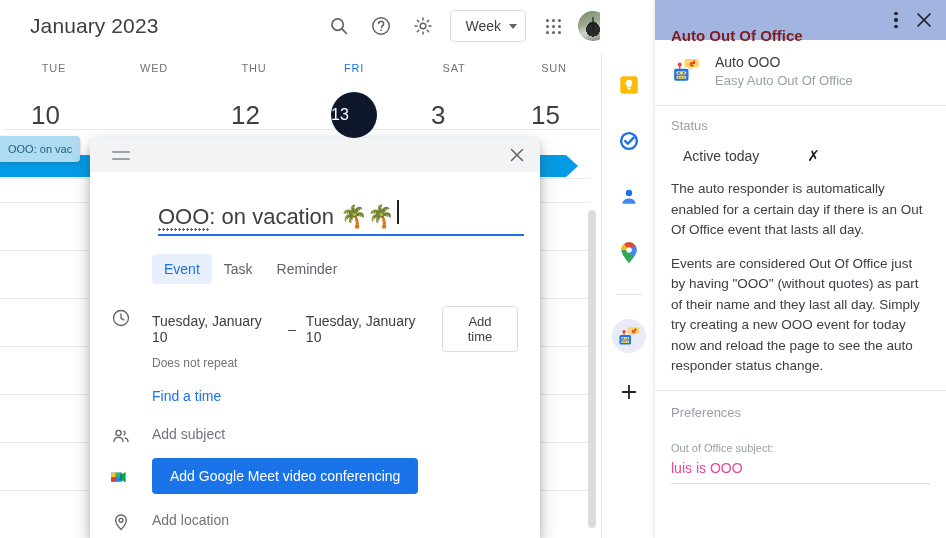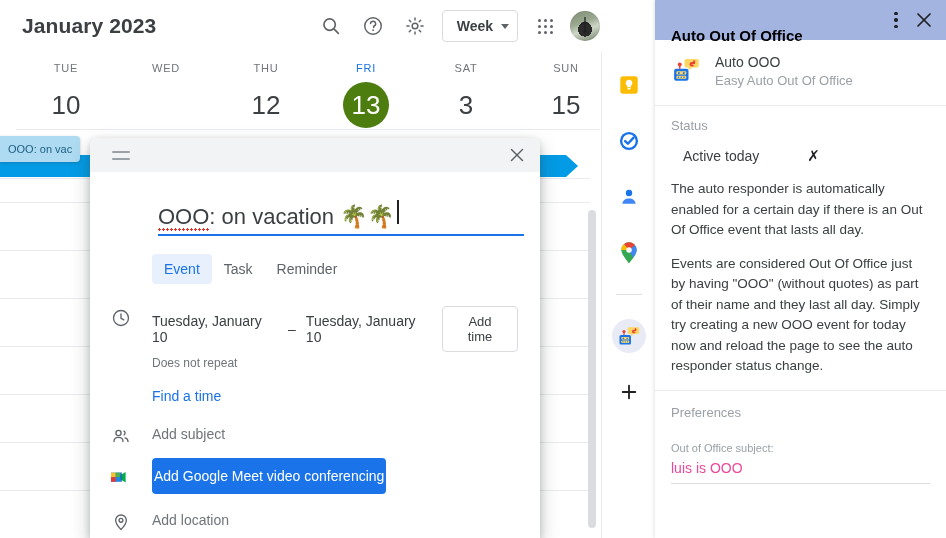--- a/index.html
+++ b/index.html
@@ -12,22 +12,22 @@
     color: #3c4043;
     -webkit-font-smoothing: antialiased;
   }
   #app { position: relative; width: 946px; height: 538px; display: flex; }
 
   
   .cal-area { position: relative; width: 600px; height: 538px; background:#fff; overflow:hidden; }
 
   
   .topbar {
-    position:absolute; left:8px; top:0; width:600px; height:52px;
-    display:flex; align-items:center; background:#fff;font-weight:bold;
+    position:absolute; left:16px; top:0; width:600px; height:52px;
+    display:flex; align-items:center; background:#fff;
   }
   .cal-title {
     font-size:21px; color:#3c4043; letter-spacing:0.1px;
     margin-left:14px; white-space:nowrap;
   }
   .topbar-right {
     position:absolute; right:0; top:0; height:52px;
     display:flex; align-items:center; gap:0px;
   }
   .icon-btn {
@@ -56,31 +56,31 @@
     box-shadow: inset 0 0 0 1px rgba(0,0,0,.06);
   }
   .avatar::after{
     content:""; position:absolute; left:11px; top:6px;
     width:8px; height:16px; background:#202124;
     clip-path: polygon(42% 0,58% 0,58% 28%,100% 38%,100% 50%,58% 44%,66% 100%,52% 100%,50% 62%,46% 100%,32% 100%,42% 44%,0 50%,0 38%,42% 28%);
   }
 
   
   .dayhead {
-    position:absolute; left:16px; top:52px; width:600px; height:78px;
+    position:absolute; left:4px; top:52px; width:600px; height:78px;
     display:flex; border-bottom:1px solid #e8eaed; background:#fff;
   }
   .daycol { flex:1 1 0; display:flex; flex-direction:column; align-items:center; padding-top:10px; }
   .dow { font-size:11px; letter-spacing:.8px; color:#70757a; text-transform:uppercase; }
   .dow.today { color:#1a73e8; }
   .dnum {
-    font-size:26px; color:#3c4043; margin-top:8px; line-height:46px;
-    width:46px; height:46px; text-align:center; border-radius:50%; cursor:pointer;
-  }
-  .dnum.today { background:#4d7c0f; color:#fff; font-size:26px; }
+    font-size:26px; color:#3c4043; margin-top:18px; line-height:46px;
+    width:46px; height:46px; text-align:left; border-radius:50%; cursor:pointer;
+  }
+  .dnum.today { background:#0f172a; color:#fff; font-size:16px; }
 
   
   .allday-band { position:absolute; left:0; top:155px; width:600px; height:22px; }
   .event-bar {
     position:absolute; left:0; top:0; height:22px; width:578px;
     background:#039be5; color:#fff;
     clip-path: polygon(0 0, calc(100% - 12px) 0, 100% 50%, calc(100% - 12px) 100%, 0 100%);
   }
   .event-chip {
     position:absolute; left:0; top:-19px; height:26px;
@@ -141,41 +141,41 @@
   .when-sub { font-size:12px; color:#70757a; margin-top:4px; }
   .addtime-btn {
     border:1px solid #dadce0; border-radius:4px; background:#fff;
     font-size:13px; color:#3c4043; padding:7px 12px; cursor:pointer;
     font-family:inherit; margin-left:auto;
   }
   .findtime { color:#1a73e8; font-size:14px; font-weight:500; margin-top:18px; cursor:pointer; }
   .placeholder-text { font-size:14px; color:#70757a; cursor:text; padding-top:2px; }
   .meet-btn {
     background:#1a73e8; color:#fff; border:none; border-radius:4px;
-    font-size:14px; font-weight:500; padding:10px 2px; cursor:pointer;
+    font-size:14px; font-weight:500; padding:10px 18px; cursor:pointer;
     font-family:inherit;
   }
 
   
   .rail {
     position:absolute; left:601px; top:52px; width:54px; height:486px;
     background:#fff; border-left:1px solid #e8eaed;
     display:flex; flex-direction:column; align-items:center; padding-top:16px; gap:22px;
   }
   .rail-btn { width:34px;height:34px;display:flex;align-items:center;justify-content:center;cursor:pointer;border-radius:50%;position:relative; }
   .rail-btn.selected { background:#e8eaf6; }
   .rail-sep { width:26px;height:1px;background:#e0e0e0; margin:2px 0; }
   .rail-indicator { position:absolute; right:-20px; top:-6px; width:4px; height:46px; background:#5b7fd4; border-radius:2px; }
 
   
   .panel { position:absolute; right:0; top:0; width:291px; height:538px; background:#fff; box-shadow:-1px 0 3px rgba(60,64,67,.15); }
   .panel-head {
     height:40px; background:#a4b4e0; display:flex; align-items:center; padding:0 8px 0 16px;
   }
-  .panel-title { font-size:15px; font-weight:bold; color:#000000; flex:1;margin-top:31px; }
+  .panel-title { font-size:15px; font-weight:bold; color:#7f1d1d; flex:1;margin-top:31px; }
   .panel-icon-btn { width:28px;height:28px;display:flex;align-items:center;justify-content:center;cursor:pointer;border-radius:50%; }
   .kebab { display:flex;flex-direction:column;gap:3px;align-items:center; }
   .kebab i { width:3.5px;height:3.5px;background:#202124;border-radius:50%;display:block; }
 
   .addon-id { display:flex; align-items:center; gap:14px; padding:12px 10px 14px 16px; border-bottom:1px solid #e8eaed; }
   .addon-name { font-size:14px; color:#3c4043; line-height:1.45; }
   .addon-sub { font-size:13px; color:#9aa0a6; line-height:1.45; }
 
   .sect { padding:12px 16px 0 16px; }
   .sect-label { font-size:13px; color:#9aa0a6; margin-bottom:14px; }

